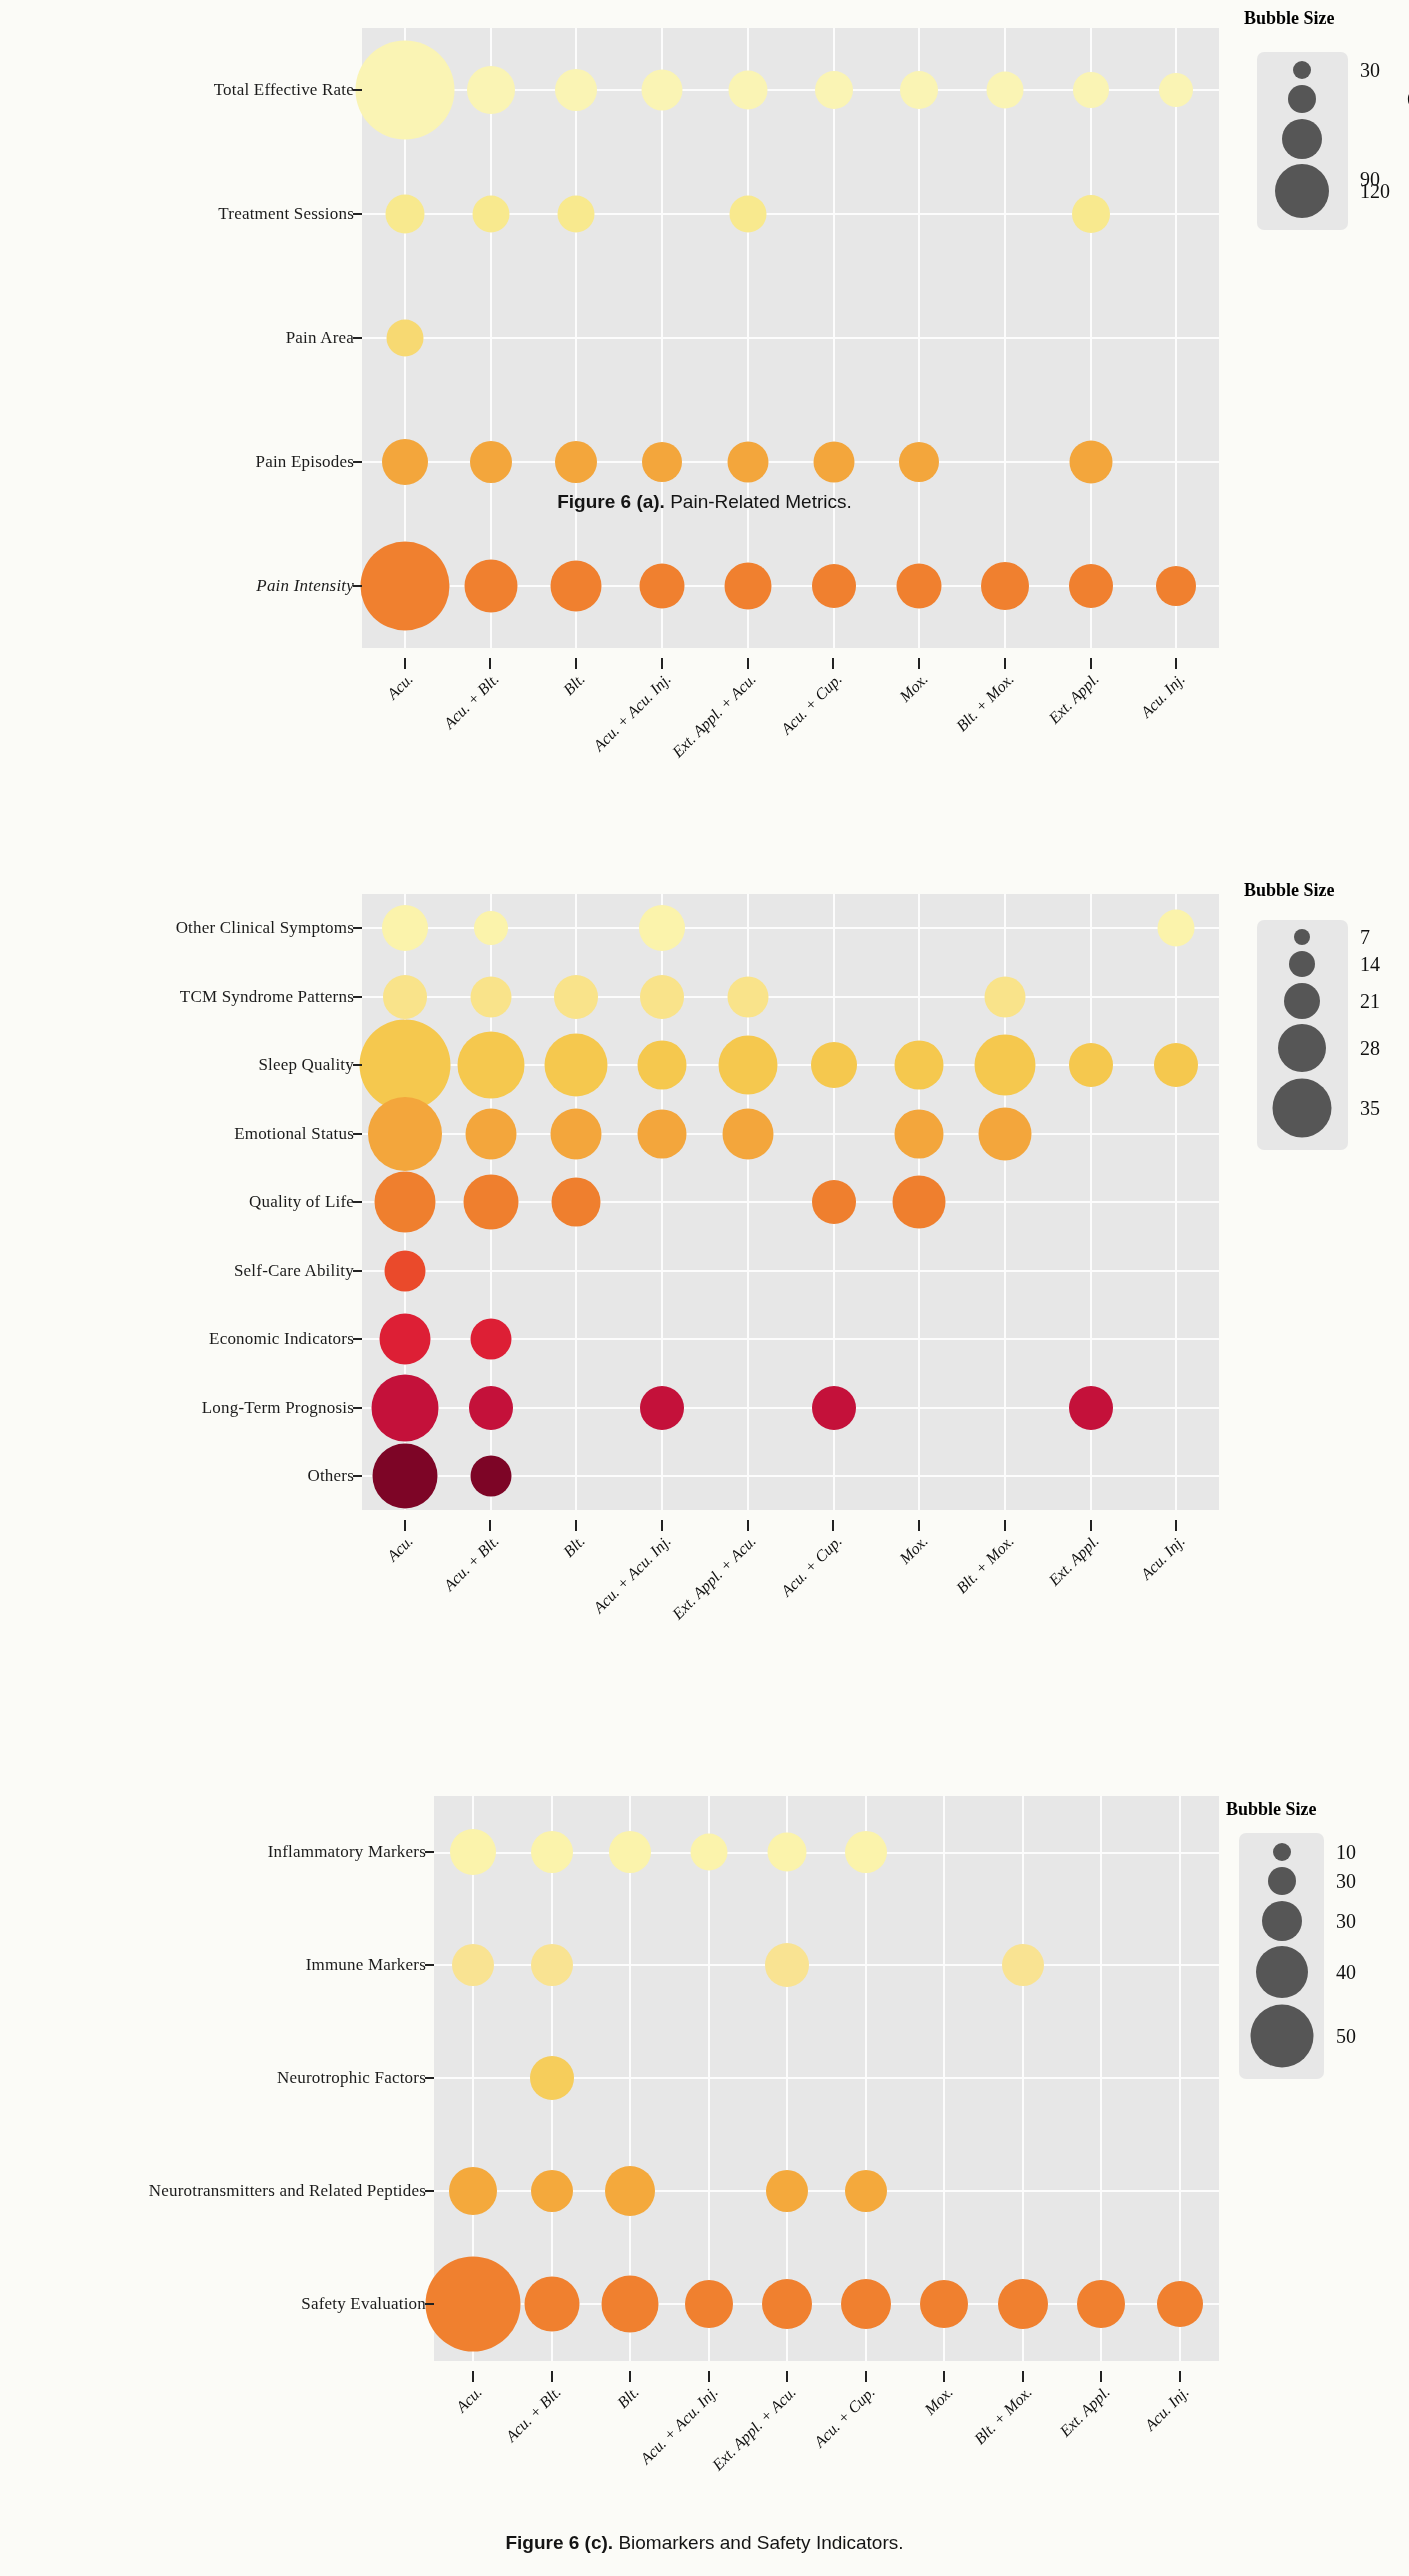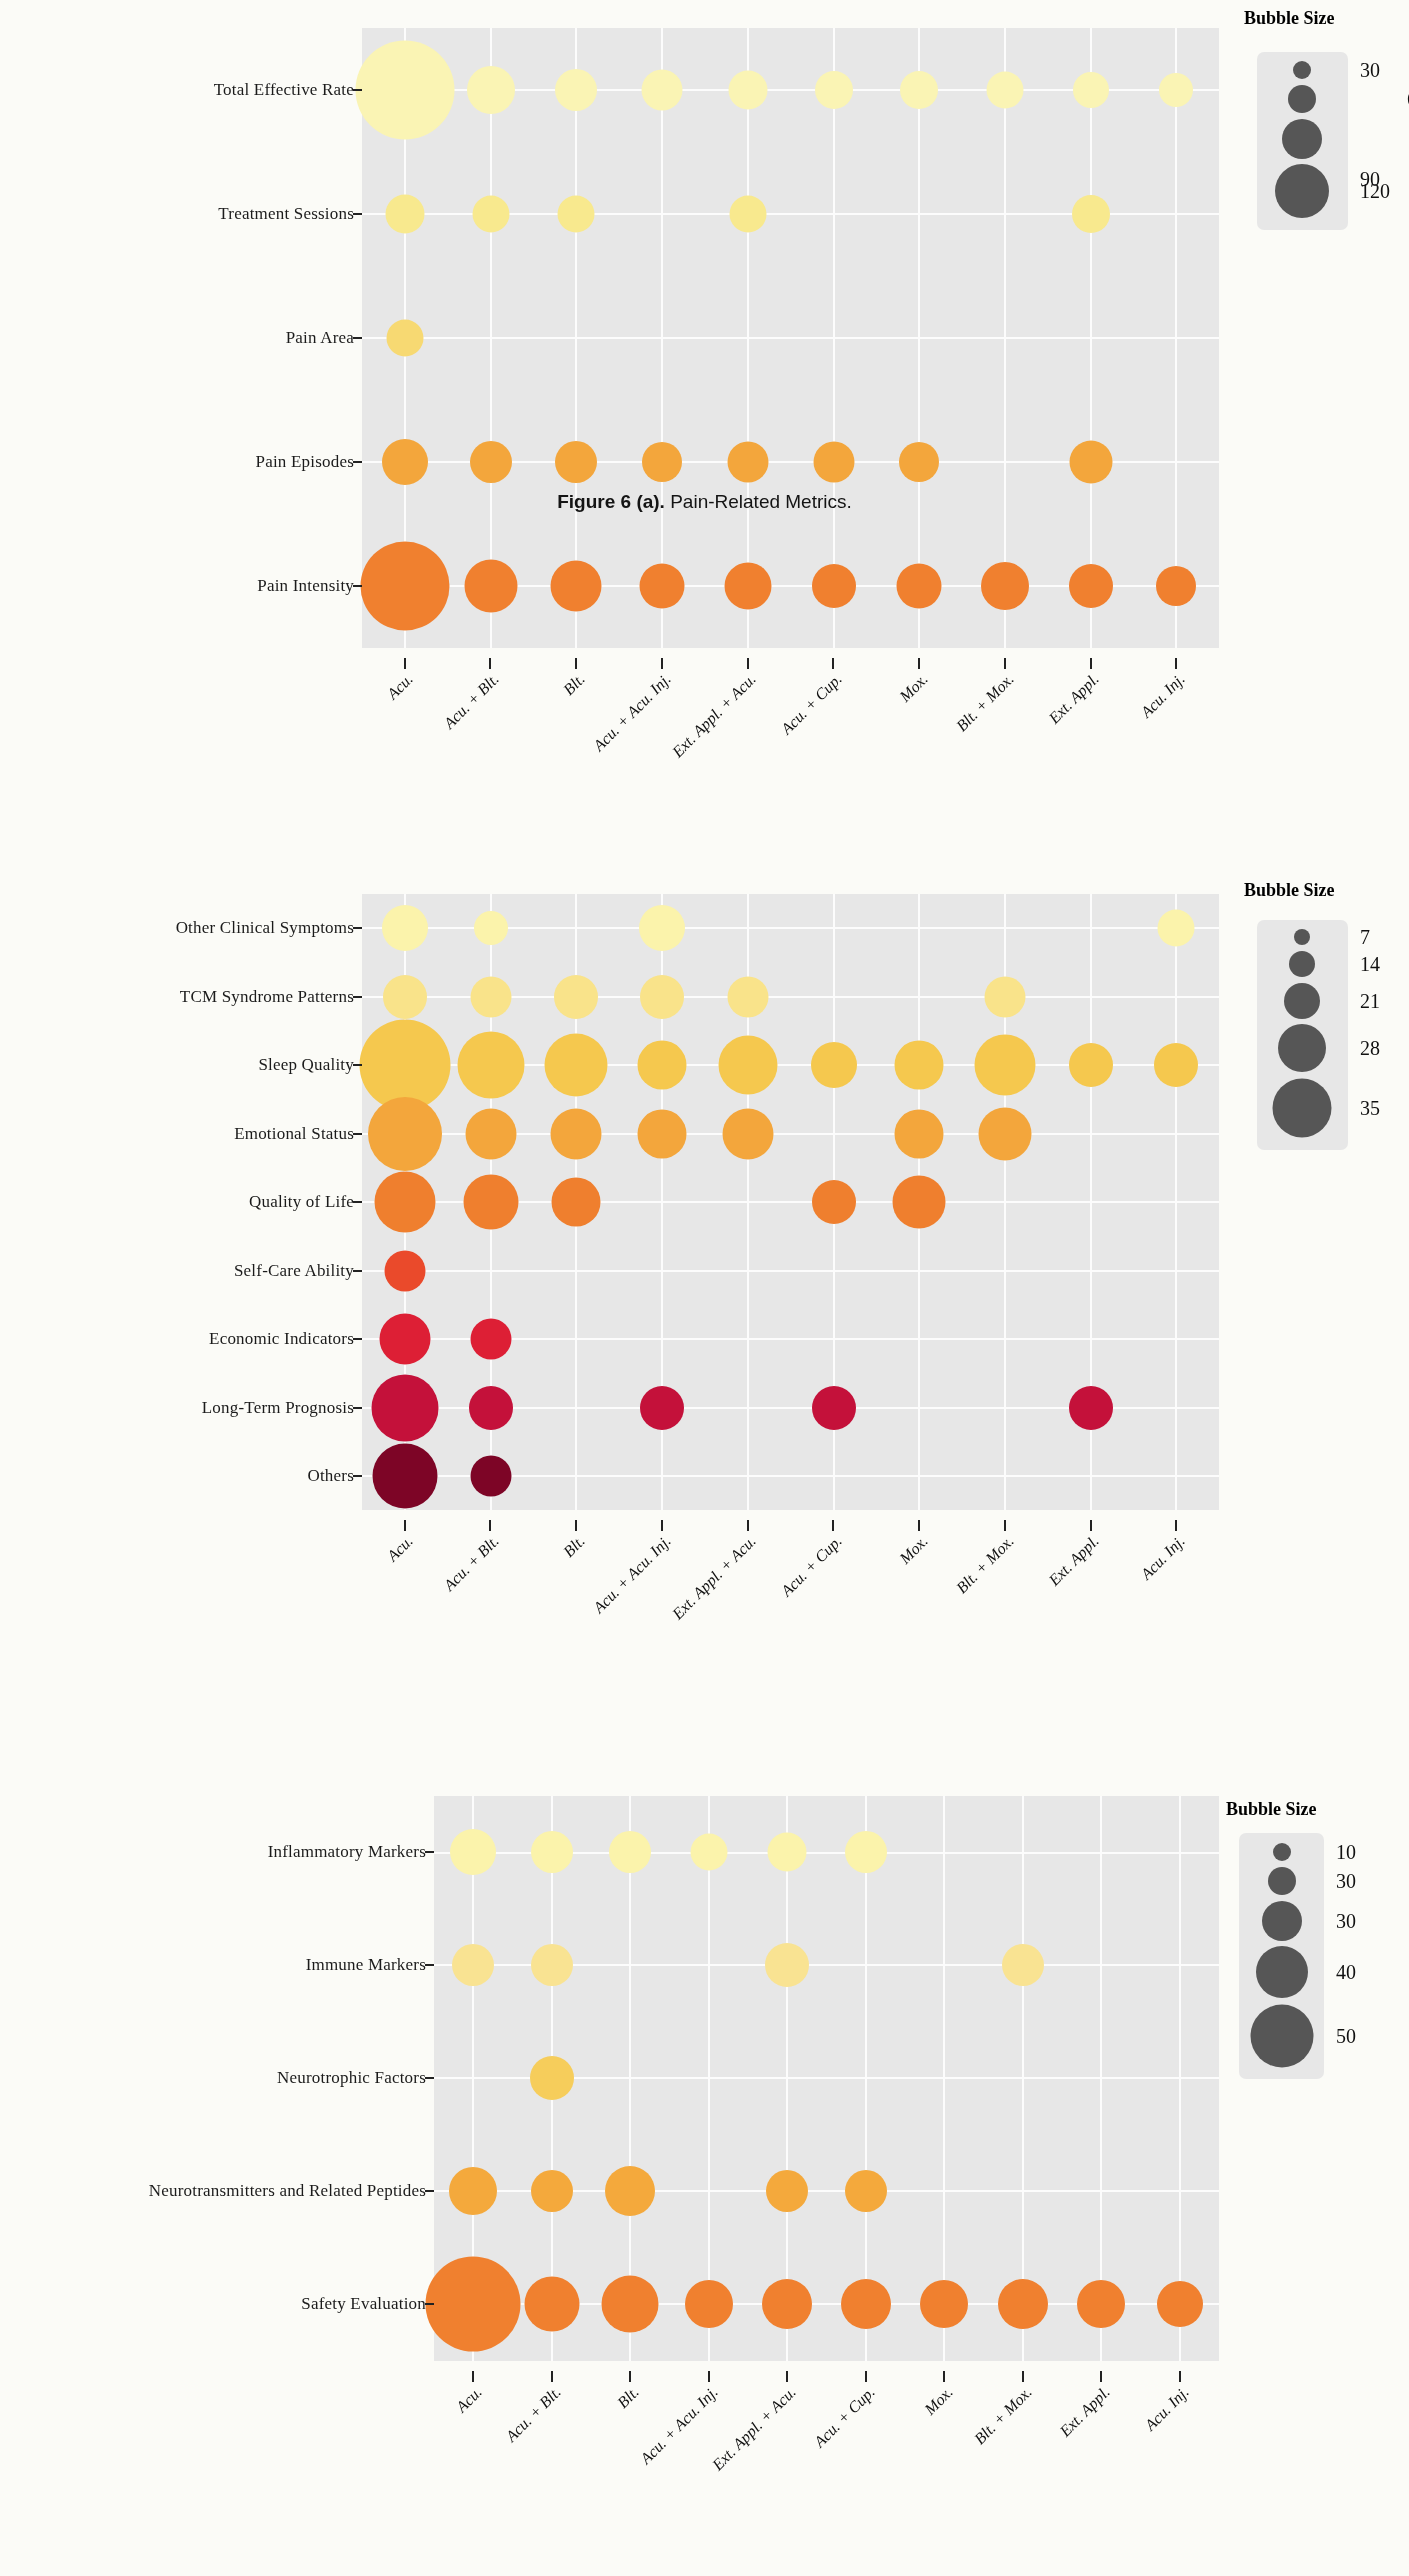--- a/index.html
+++ b/index.html
@@ -169,21 +169,21 @@
     </div>
   <div id="axes-a">
       <div class="ylabel" style="left: 2px; width: 352px; top: 90px;">Total Effective Rate</div>
       <div class="ytick" style="left: 353px; top: 90px;"></div>
       <div class="ylabel" style="left: 2px; width: 352px; top: 214px;">Treatment Sessions</div>
       <div class="ytick" style="left: 353px; top: 214px;"></div>
       <div class="ylabel" style="left: 2px; width: 352px; top: 338px;">Pain Area</div>
       <div class="ytick" style="left: 353px; top: 338px;"></div>
       <div class="ylabel" style="left: 2px; width: 352px; top: 462px;">Pain Episodes</div>
       <div class="ytick" style="left: 353px; top: 462px;"></div>
-      <div class="ylabel" style="left: 2px; width: 352px; top: 586px;">Pain Intensity</div>
+      <div class="ylabel" style="left: 2px; width: 352px; top: 586px; font-style: italic;">Pain Intensity</div>
       <div class="ytick" style="left: 353px; top: 586px;"></div>
       <div class="xtick" style="left: 404px; top: 658px;"></div>
       <div class="xlabel" style="left: 206px; width: 198px; top: 670px;">Acu.</div>
       <div class="xtick" style="left: 489px; top: 658px;"></div>
       <div class="xlabel" style="left: 292px; width: 198px; top: 670px;">Acu. + Blt.</div>
       <div class="xtick" style="left: 575px; top: 658px;"></div>
       <div class="xlabel" style="left: 378px; width: 198px; top: 670px;">Blt.</div>
       <div class="xtick" style="left: 661px; top: 658px;"></div>
       <div class="xlabel" style="left: 464px; width: 198px; top: 670px;">Acu. + Acu. Inj.</div>
       <div class="xtick" style="left: 747px; top: 658px;"></div>
@@ -419,14 +419,17 @@
       <div class="legend-val" style="left: 1336px; top: 78px;">10</div>
       <div class="legend-dot" style="height: 28px; width: 28px; left: 1282px; top: 107px;"></div>
       <div class="legend-val" style="left: 1336px; top: 107px;">30</div>
       <div class="legend-dot" style="height: 40px; width: 40px; left: 1282px; top: 147px;"></div>
       <div class="legend-val" style="left: 1336px; top: 147px;">30</div>
       <div class="legend-dot" style="height: 52px; width: 52px; left: 1282px; top: 198px;"></div>
       <div class="legend-val" style="left: 1336px; top: 198px;">40</div>
       <div class="legend-dot" style="height: 63px; width: 63px; left: 1282px; top: 262px;"></div>
       <div class="legend-val" style="left: 1336px; top: 262px;">50</div>
     </div>
+  <div class="caption" style="top:758px;">
+    <b>Figure 6 (c).</b><span> Biomarkers and Safety Indicators.</span>
+  </div>
 </div>
 
 
 </body></html>

